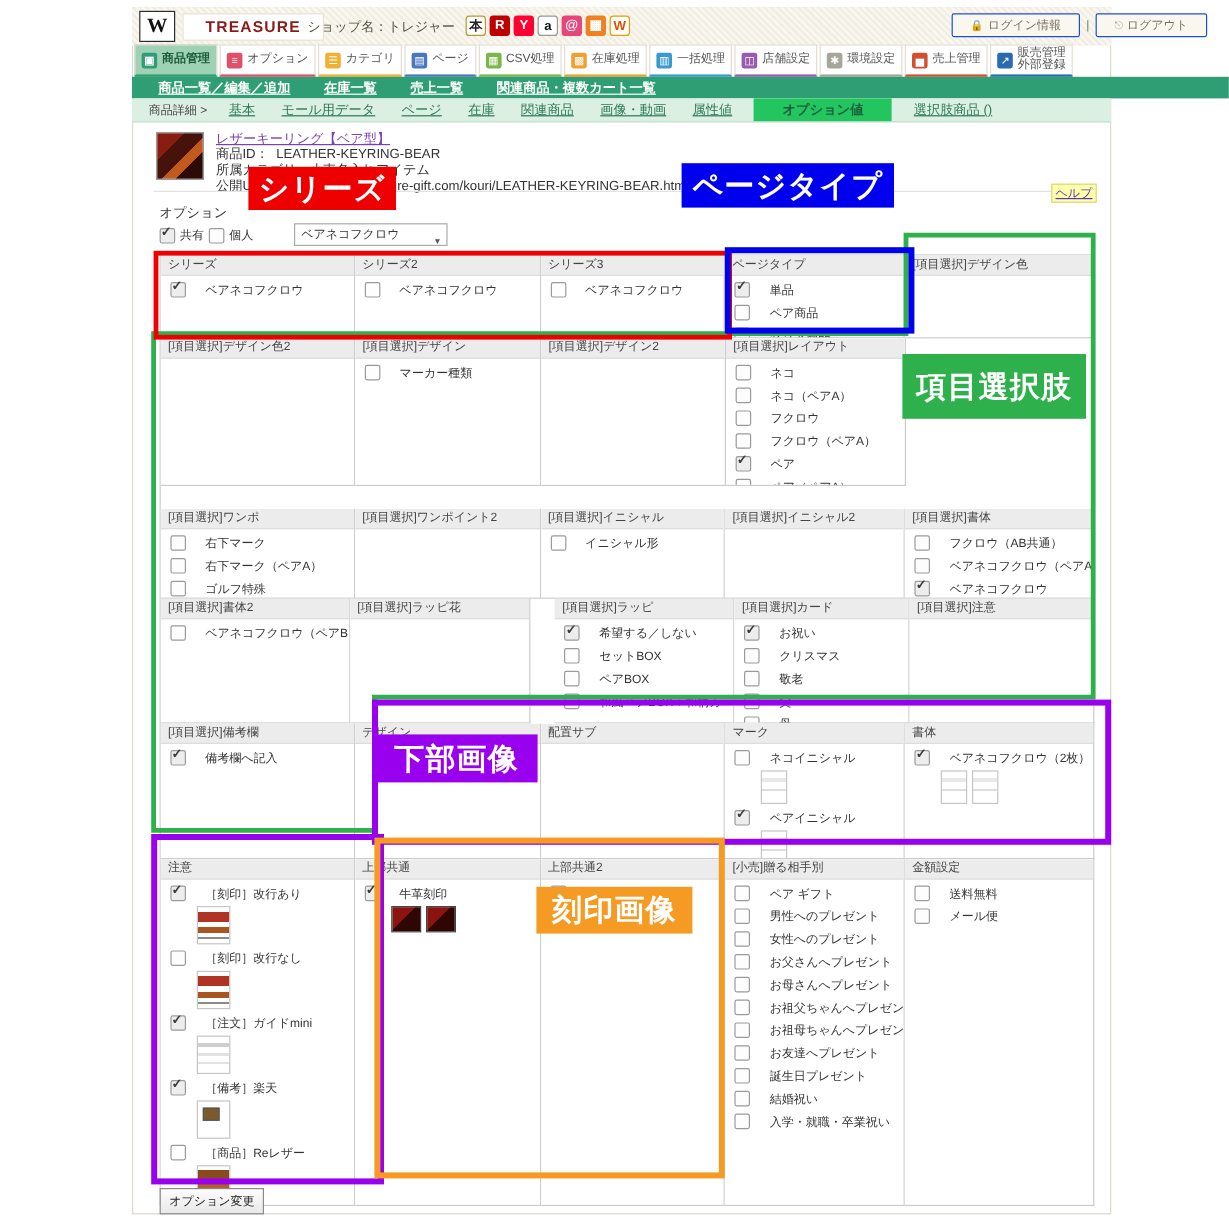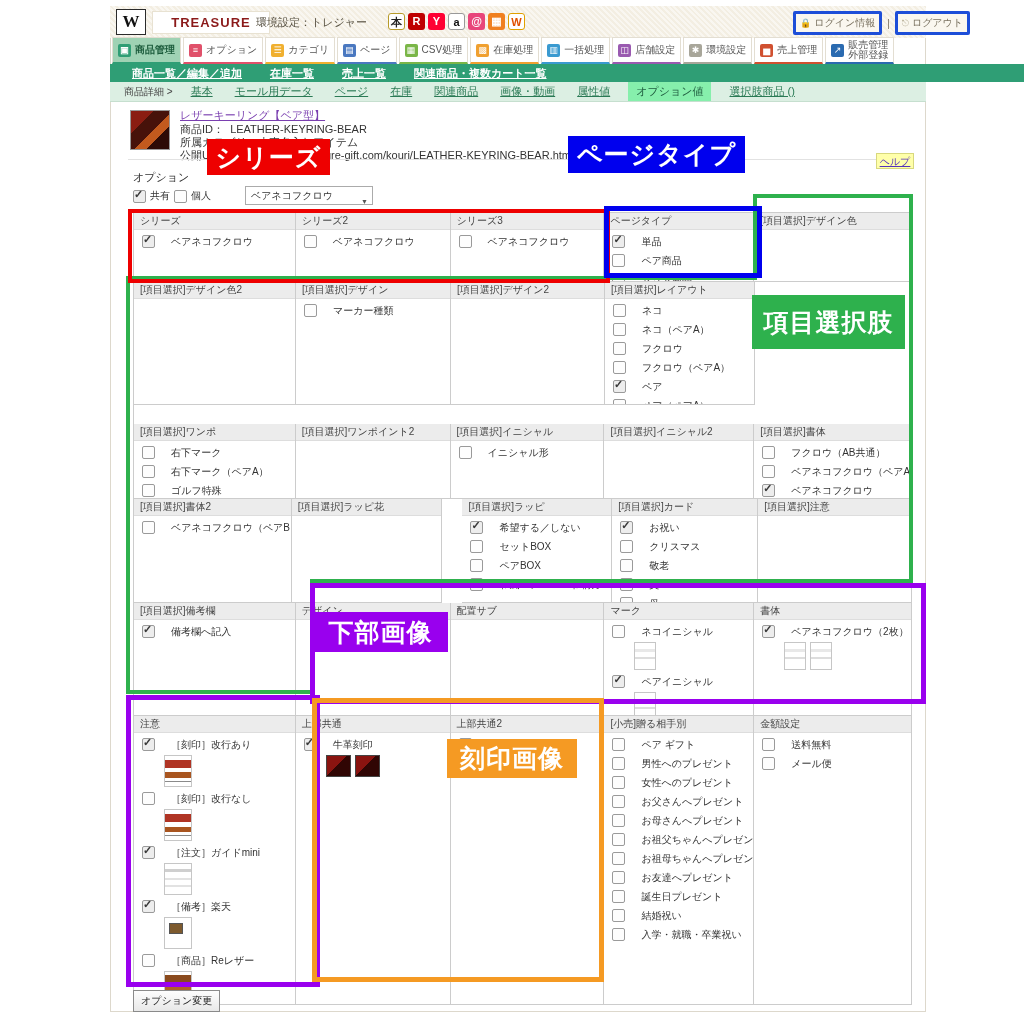--- a/index.html
+++ b/index.html
@@ -13,42 +13,42 @@
        background-image:repeating-linear-gradient(45deg,rgba(255,255,255,.5) 0 2px,rgba(0,0,0,0) 2px 4px)}
   #logoW{left:116px;top:9px;width:30px;height:26px;background:#fff;border:1px solid #2b2b2b;
          font-family:"Liberation Serif",serif;font-weight:bold;font-size:17px;text-align:center;line-height:24px;color:#111}
   #logoT{left:152px;top:11px;width:118px;height:23px;background:#fff;border:1px solid #e8e2d2;
          color:#8b1a1a;font-weight:bold;font-size:13px;letter-spacing:1px;line-height:21px;text-align:center}
   #shopname{left:256px;top:15px;font-size:11px;color:#554f40}
   #mkicons{left:388px;top:13px;display:flex;gap:3px}
   .mkic{display:inline-block;width:17px;height:17px;border-radius:3px;font-size:11px;font-weight:bold;
         text-align:center;line-height:17px;box-sizing:border-box}
   #loginbox{left:793px;top:11px;display:flex;align-items:center;gap:5px;font-size:10px;color:#7a7260}
-  .lbtn{padding:2px 4px;background:#faf7ef;border:3px solid #1d4ed8;border-radius:2px;color:#7a7260}
+  .lbtn{padding:2px 15px;background:#faf7ef;border:1px solid #1d4ed8;border-radius:2px;color:#7a7260}
   .lico{font-size:9px;margin-right:3px;color:#b0a88e}
 
   
   #toolbar{left:112px;top:38px;width:814px;height:26px;display:flex;align-items:flex-end}
   .ttab{height:24px;background:#fff;border:1px solid #e3ded2;border-bottom-width:2px;margin-right:2px;
         display:flex;align-items:center;padding:0 5px;font-size:10px;color:#555;white-space:pre-line;line-height:10px}
   .ttab.act{background:#9fd2b4;color:#1c5c3c;font-weight:bold}
   .ticon{display:inline-block;width:13px;height:13px;border-radius:2px;color:#fff;font-size:9px;
          text-align:center;line-height:13px;margin-right:4px;flex:0 0 13px}
 
   
   #gnav{left:110px;top:64px;width:944px;height:18px;background:#2f9e75;display:flex;align-items:center;
         gap:28px;padding-left:22px;box-sizing:border-box}
   .glink{color:#fff;font-size:11px;font-weight:bold;text-decoration:underline;cursor:pointer}
 
   
   #trow{left:110px;top:82px;width:816px;height:20px;background:#dcefe3;display:flex;align-items:center;
         gap:14px;padding-left:14px;box-sizing:border-box;border-bottom:1px solid #c6dfcf}
   #tprefix{font-size:10px;color:#444}
   .tab{font-size:11px;color:#2a7a55;text-decoration:underline;cursor:pointer;padding:2px 4px}
-  .tab.act{background:#86efac;color:#1f5c3f;text-decoration:none;padding:2px 8px;font-weight:normal}
+  .tab.act{background:#22c55e;color:#1f5c3f;text-decoration:none;padding:2px 24px;font-weight:bold}
 
   
   #pthumb{left:130px;top:110px;width:40px;height:40px;border:1px solid #999;
           background:linear-gradient(135deg,#8a1d12 0 30%,#47120a 30% 55%,#c25a1e 55% 70%,#2c0b06 70%)}
   .pline{font-size:11px;line-height:13px;color:#333}
   #ptitle{color:#7a3fb0;text-decoration:underline;cursor:pointer;font-size:11px}
   #hrule{left:128px;top:159px;width:786px;border-top:1px solid #e2e2e2;height:0}
   #helpbtn{left:876px;top:153px;width:38px;height:16px;background:#ffffaa;border:1px solid #d8d87e;
            font-size:10px;color:#5533bb;text-decoration:underline;text-align:center;line-height:15px;cursor:pointer}
 
@@ -96,21 +96,21 @@
   #annsvg{position:absolute;left:0;top:0;width:1024px;height:1024px;pointer-events:none;z-index:45}
 </style>
 </head>
 <body>
 
 <div class="abs" id="win"></div>
 
 <div class="abs" id="hdr"></div>
 <div class="abs" id="logoW">W</div>
 <div class="abs" id="logoT">TREASURE</div>
-<div class="abs" id="shopname">環境設定：トレジャー</div>
+<div class="abs" id="shopname">ショップ名：トレジャー</div>
 <div class="abs" id="mkicons">
     <span class="mkic" style="background: rgb(255, 255, 255); color: rgb(34, 34, 34); border: 1px solid rgb(183, 155, 42);">本</span>
     <span class="mkic" style="background: rgb(191, 0, 0); color: rgb(255, 255, 255);">R</span>
     <span class="mkic" style="background: rgb(255, 0, 51); color: rgb(255, 255, 255);">Y</span>
     <span class="mkic" style="background: rgb(255, 255, 255); color: rgb(17, 17, 17); border: 1px solid rgb(153, 153, 153);">a</span>
     <span class="mkic" style="background: rgb(232, 69, 122); color: rgb(255, 255, 255);">@</span>
     <span class="mkic" style="background: rgb(240, 128, 32); color: rgb(255, 255, 255);">▦</span>
     <span class="mkic" style="background: rgb(255, 255, 255); color: rgb(224, 80, 0); border: 1px solid rgb(224, 160, 0);">W</span>
   </div>
 <div class="abs" id="loginbox">

